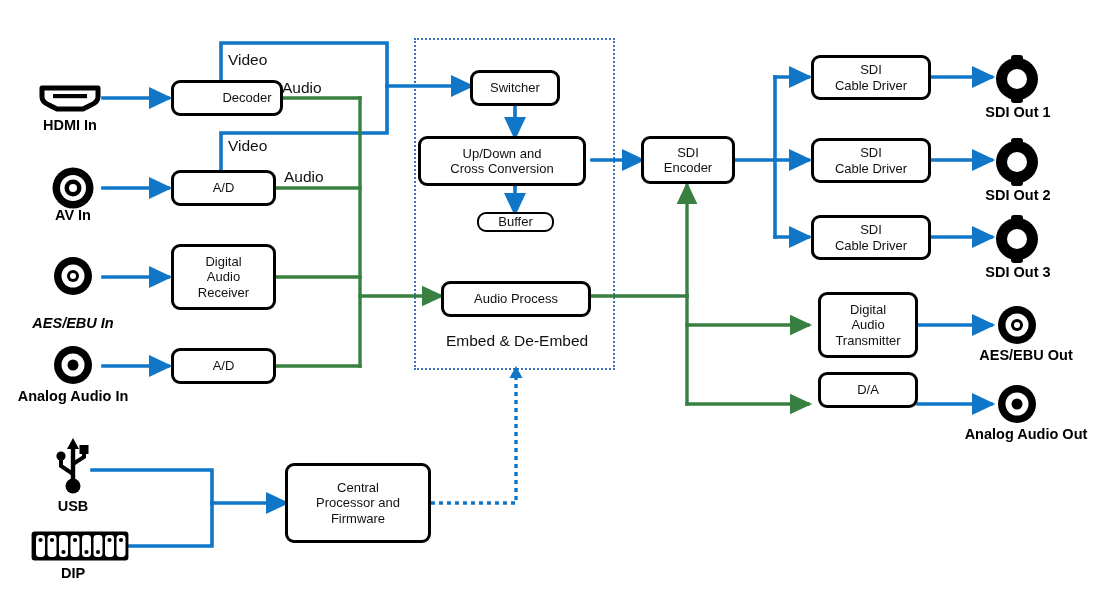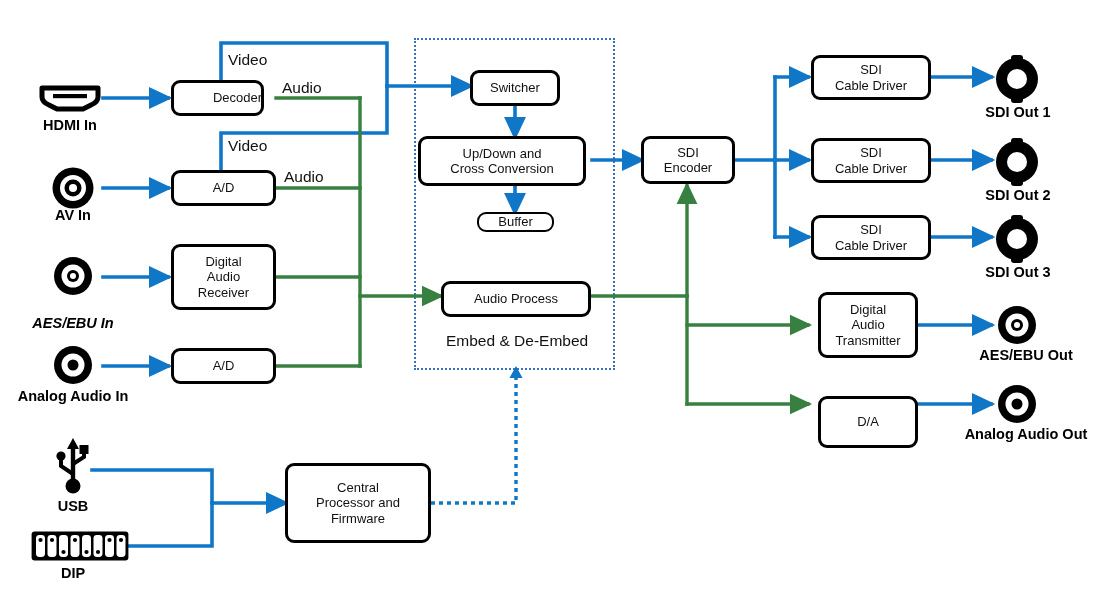--- a/index.html
+++ b/index.html
@@ -207,21 +207,21 @@
 
   <div class="conn" style="left:996px;top:383px;width:42px;height:42px;">
     <svg viewBox="0 0 42 42" width="42" height="42">
       <circle cx="21" cy="21" r="19" fill="#000"></circle>
       <circle cx="21" cy="21" r="11.5" fill="#fff"></circle>
       <circle cx="21" cy="21" r="5.5" fill="#000"></circle>
     </svg>
   </div>
   <div class="caption" style="left:938px;top:426px;width:176px;">Analog Audio Out</div>
 
-  <div class="box" style="left:171px;top:80px;width:93px;height:36px;padding-left:40px;">Decoder</div>
+  <div class="box" style="left:171px;top:80px;width:112px;height:36px;padding-left:40px;">Decoder</div>
   <div class="box" style="left:171px;top:170px;width:105px;height:36px;">A/D</div>
   <div class="box" style="left:171px;top:244px;width:105px;height:66px;">Digital
 Audio
 Receiver</div>
   <div class="box" style="left:171px;top:348px;width:105px;height:36px;">A/D</div>
 
   <div class="box" style="left:470px;top:70px;width:90px;height:36px;">Switcher</div>
   <div class="box" style="left:418px;top:136px;width:168px;height:50px;">Up/Down and
 Cross Conversion</div>
   <div class="box thin" style="left:477px;top:212px;width:77px;height:20px;">Buffer</div>
@@ -234,21 +234,21 @@
   <div class="box" style="left:811px;top:55px;width:120px;height:45px;">SDI
 Cable Driver</div>
   <div class="box" style="left:811px;top:138px;width:120px;height:45px;">SDI
 Cable Driver</div>
   <div class="box" style="left:811px;top:215px;width:120px;height:45px;">SDI
 Cable Driver</div>
 
   <div class="box" style="left:818px;top:292px;width:100px;height:66px;">Digital
 Audio
 Transmitter</div>
-  <div class="box" style="left:818px;top:396px;width:100px;height:52px;">D/A</div>
+  <div class="box" style="left:818px;top:372px;width:100px;height:36px;">D/A</div>
 
   <div class="box" style="left:285px;top:463px;width:146px;height:80px;">Central
 Processor and
 Firmware</div>
 
   <div class="wirelabel" style="left:228px;top:51px;">Video</div>
   <div class="wirelabel" style="left:282px;top:79px;">Audio</div>
   <div class="wirelabel" style="left:228px;top:137px;">Video</div>
   <div class="wirelabel" style="left:284px;top:168px;">Audio</div>
 

